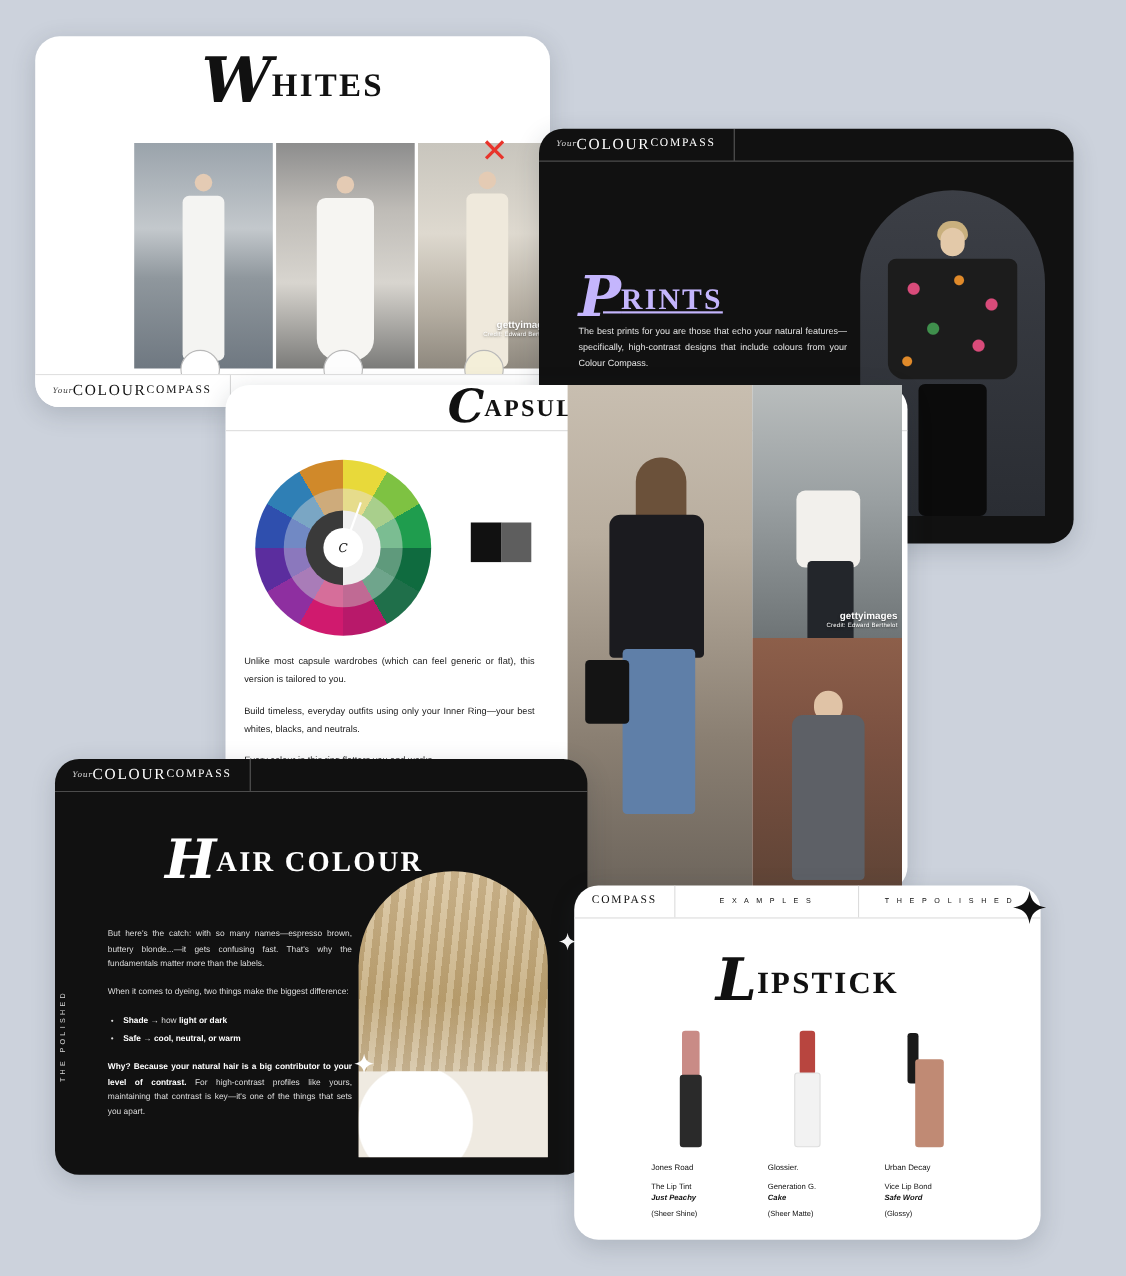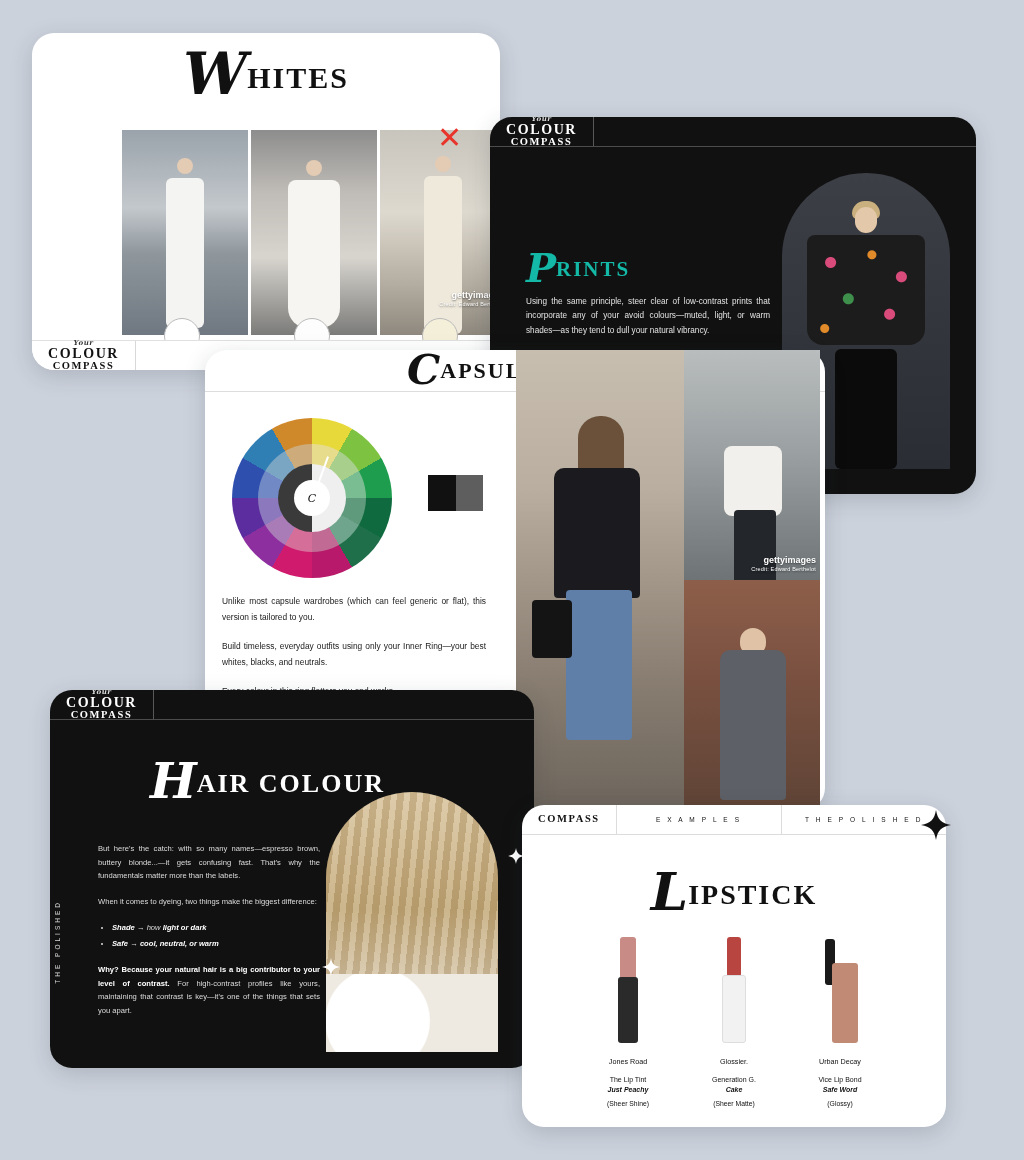--- a/index.html
+++ b/index.html
@@ -22,24 +22,23 @@
   .card.dark  { background: #111111; color: #ffffff; }
 
   
   .brandbar {
     display: flex; align-items: stretch;
     height: 30px;
     border-bottom: 1px solid rgba(255,255,255,0.25);
   }
   .brandbar.onlight { border-bottom: 1px solid #d8d8d8; }
   .brand {
-    display: flex; flex-direction: column; align-items: center; justify-content: center;
+    display: flex; flex-direction: row; align-items: center; justify-content: center;
     padding: 0 16px;
     line-height: 1.0;
-    font-weight: bold;
   }
   .brand .your {
     font-family: "DejaVu Serif", serif;
     font-style: italic;
     font-size: 7px;
     letter-spacing: .5px;
     opacity: .85;
     margin-bottom: 1px;
   }
   .brand .colour {
@@ -114,21 +113,21 @@
   .xmark {
     position:absolute; left:405px; top:87px;
     color:#e8342b; font-size:30px; font-weight:bold; font-family:"DejaVu Sans", sans-serif;
   }
   #card-whites .brandbar { position:absolute; left:0; bottom:0; width:100%; height:30px; border-top:1px solid #e0e0e0; border-bottom:none; background:#fff; color:#111; }
 
   
   #card-prints {
     left: 490px; top: 117px; width: 486px; height: 377px;
   }
-  #card-prints .title { font-size: 21px; margin: 0; color:#14b8a6; }
+  #card-prints .title { font-size: 27px; margin: 0; color:#c4b5fd;text-decoration:underline; }
   .prints-body {
     position:absolute; left:36px; top:178px; width:244px;
     font-size:8.2px; line-height:1.75; text-align:justify; color:#e3e3e3;
   }
   .prints-body p { margin: 0 0 12px 0; }
   .prints-photo {
     position:absolute; right:26px; top:56px; width:168px; height:296px;
     border-top-left-radius: 84px; border-top-right-radius: 84px;
     overflow:hidden;
     background:linear-gradient(180deg,#3c3f46 0%,#2a2d33 100%);
@@ -229,21 +228,21 @@
   
   #card-hair {
     left: 50px; top: 690px; width: 484px; height: 378px;
   }
   #card-hair .title { font-size: 26px; color:#fff; }
   .hair-body {
     position:absolute; left:48px; top:152px; width:222px;
     font-size:7.6px; line-height:1.8; color:#dcdcdc; text-align:justify;
   }
   .hair-body p { margin:0 0 12px 0; }
-  .hair-body ul { margin: 0 0 12px 14px; padding:0;font-style:italic; }
+  .hair-body ul { margin: 0 0 12px 14px; padding:0; }
   .hair-body li { margin-bottom: 3px; }
   .hair-body b { color:#fff; }
   .hair-photo {
     position:absolute; right:36px; top:102px; width:172px; height:260px;
     border-top-left-radius:86px; border-top-right-radius:86px;
     overflow:hidden;
     background:linear-gradient(180deg,#d8c29a 0%,#c2a877 45%,#e9e2d6 100%);
   }
   .hair-photo .strand {
     position:absolute; left:0; top:0; width:100%; height:75%;
@@ -265,21 +264,21 @@
     left: 522px; top: 805px; width: 424px; height: 322px;
     background:#fff; color:#111;
   }
   #card-lipstick .brandbar { border-bottom:1px solid #dcdcdc; color:#111; }
   #card-lipstick .brand-div { background:#dcdcdc; }
   #card-lipstick .title { text-align:center; font-size:28px; margin-top:44px; color:#111; }
   .lips {
     position:absolute; left:0; top:130px; width:100%;
     display:flex; justify-content:center; gap:34px;
   }
-  .lip { width:72px; text-align:center; }
+  .lip { width:72px; }
   .tube { height:108px; position:relative; margin: 0 auto 14px auto; width:40px; }
   .tube .body { position:absolute; bottom:0; left:50%; transform:translateX(-50%); border-radius:3px; }
   .tube .cap  { position:absolute; top:0; left:50%; transform:translateX(-50%); border-radius:3px; }
   .lip .brand-n { font-size:7.2px; margin-bottom:9px; }
   .lip .line { font-size:7px; line-height:1.5; }
   .lip .shade { font-weight:bold; font-style:italic; font-size:7px; }
   .lip .finish { font-size:6.8px; margin-top:7px; }
 
   .sparkle-dark svg path { fill:#111; }
   .sparkle-light svg path { fill:#fff; }
@@ -358,20 +357,21 @@
       </div>
       <div class="brand-div"></div>
       <div class="crumb"></div>
     </div>
 
     <h1 class="title" style="position:absolute;left:36px;top:140px;">
       <span class="drop">P</span><span>RINTS</span>
     </h1>
 
     <div class="prints-body">
+      <p>The best prints for you are those that echo your natural features—specifically, high-contrast designs that include colours from your Colour Compass.</p>
       <p>Using the same principle, steer clear of low-contrast prints that incorporate any of your avoid colours—muted, light, or warm shades—as they tend to dull your natural vibrancy.</p>
     </div>
 
     <div class="prints-photo">
       <div class="hair"></div>
         <div class="head"></div>
       <div class="boots"></div>
         <div class="dress"></div>
     </div>
   </section>

